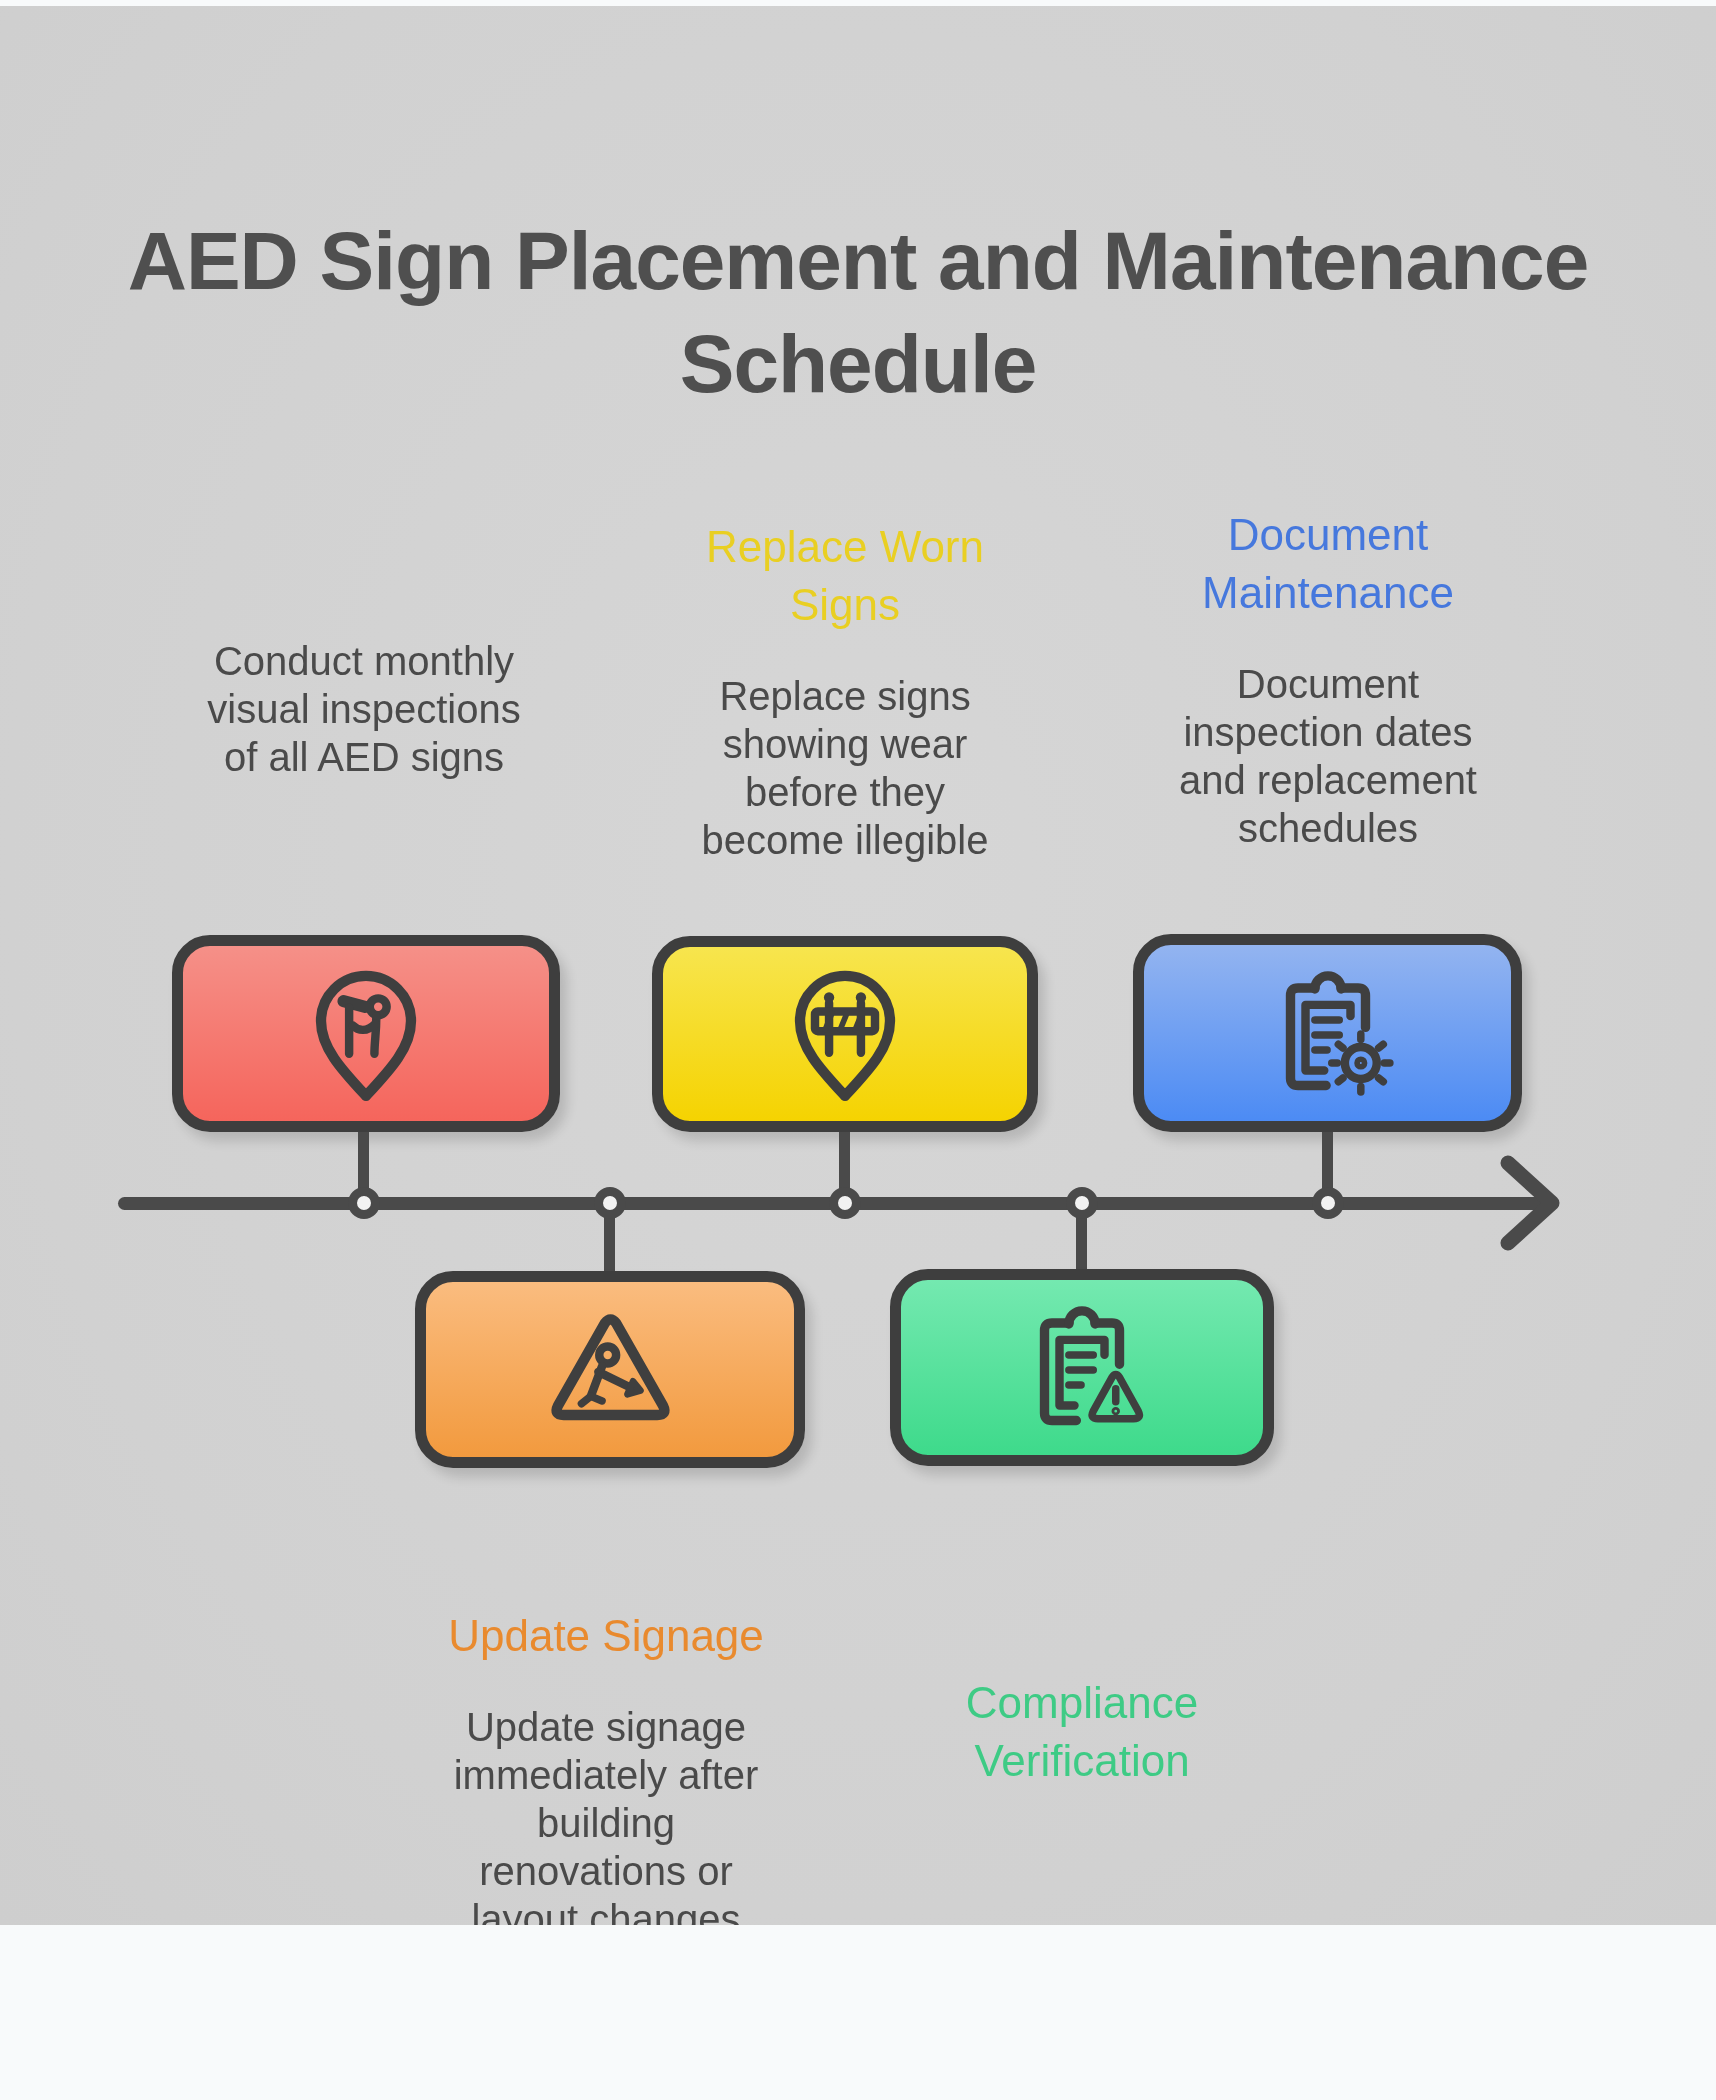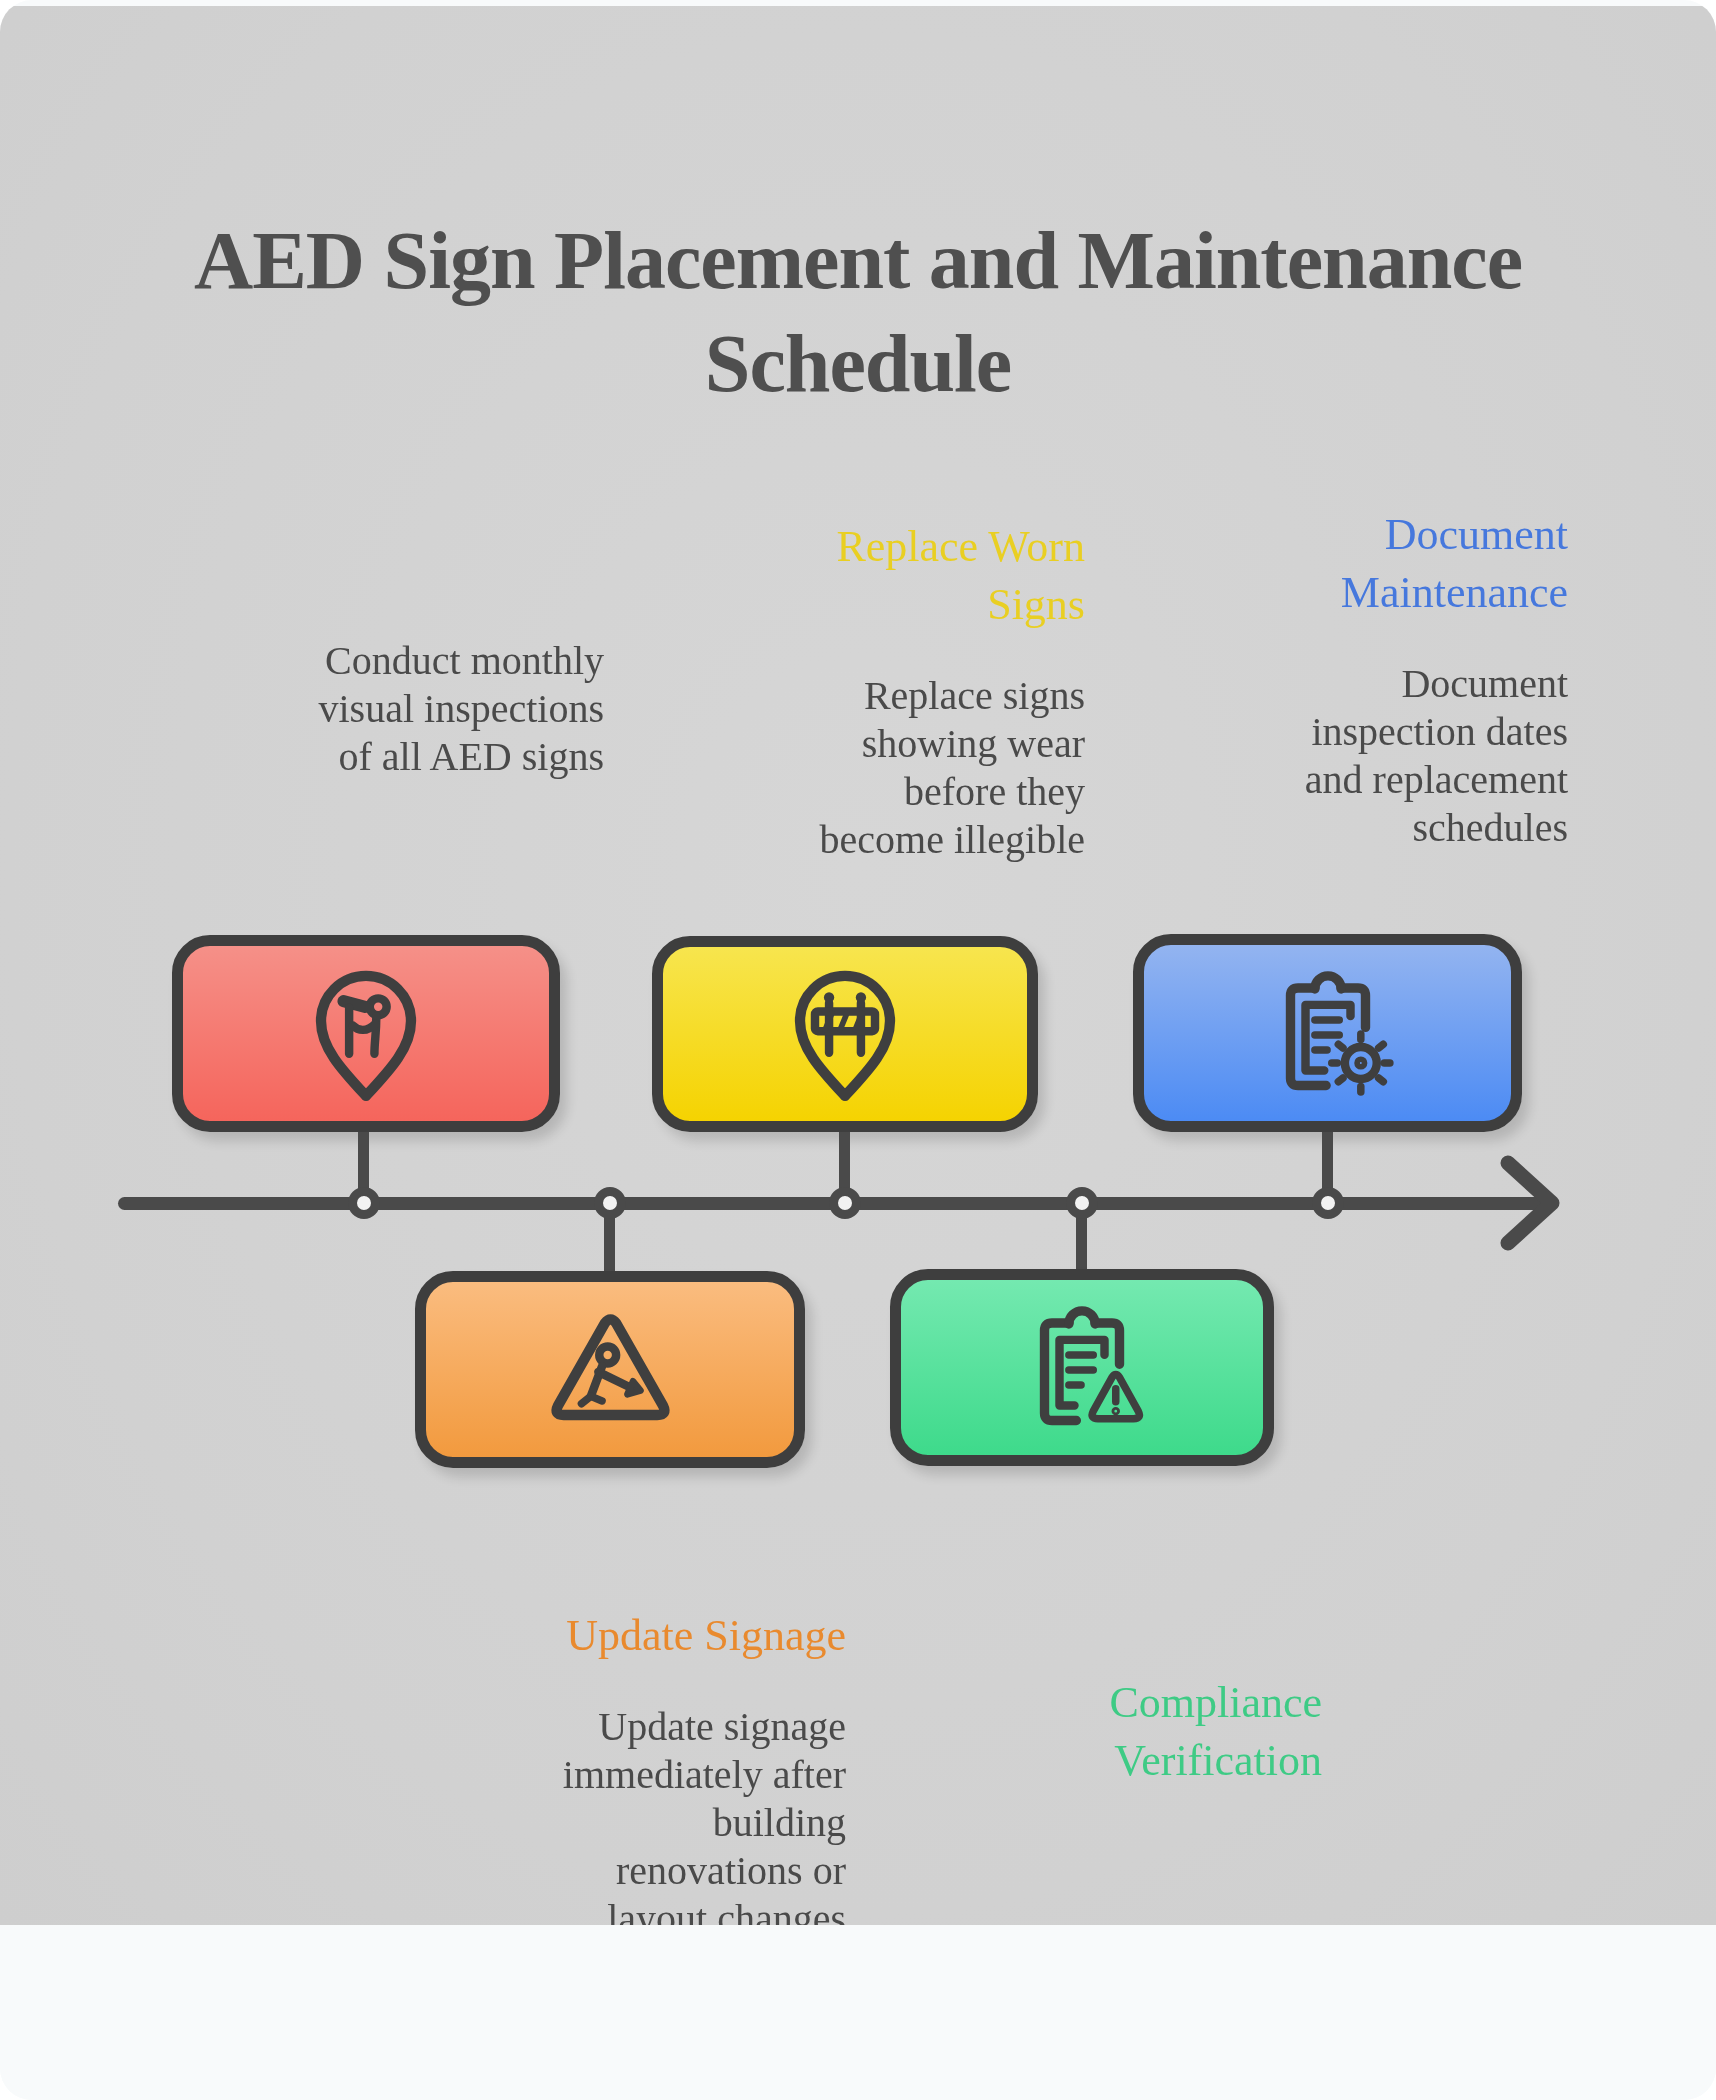--- a/index.html
+++ b/index.html
@@ -1,31 +1,31 @@
 <!DOCTYPE html>
 <html><head>
 <meta charset="utf-8">
 <style>
   html,body{margin:0;padding:0;}
   .page{
     position:relative;width:1716px;height:2100px;overflow:hidden;
-    background:#f8fafb;font-family:Liberation Serif, serif;border-radius:32px;
+    background:#f8fafb;font-family:Liberation Sans, sans-serif;
   }
   .canvas{
     position:absolute;left:0;top:6px;width:1716px;height:1919px;
     background:radial-gradient(ellipse at 50% 45%, #d6d6d6 0%, #d1d1d1 70%, #cecece 100%);
   }
   .title{
     position:absolute;left:50%;top:203px;transform:translateX(-50%);
     width:1520px;text-align:center;font-size:82px;font-weight:bold;
     line-height:1.26;color:#4f4f4f;white-space:pre-line;letter-spacing:-1px;
   }
   .step-text{
     position:absolute;width:480px;transform:translateX(-50%);
-    text-align:right;white-space:pre-line;
+    text-align:center;white-space:pre-line;
   }
   .step-heading{font-size:44px;line-height:58px;font-weight:normal;}
   .step-body{margin-top:20px;font-size:40px;line-height:48px;color:#4a4a4a;}
   .step-box{
     position:absolute;border:11px solid #3e3e3e;border-radius:38px;
     box-sizing:border-box;display:flex;align-items:center;justify-content:center;
     box-shadow:7px 9px 12px rgba(0,0,0,0.14);
   }
   .connector{position:absolute;width:11px;background:#4a4a4a;}
   .tl-line{position:absolute;left:118px;top:1191px;width:1428px;height:13px;background:#4a4a4a;border-radius:7px;}

